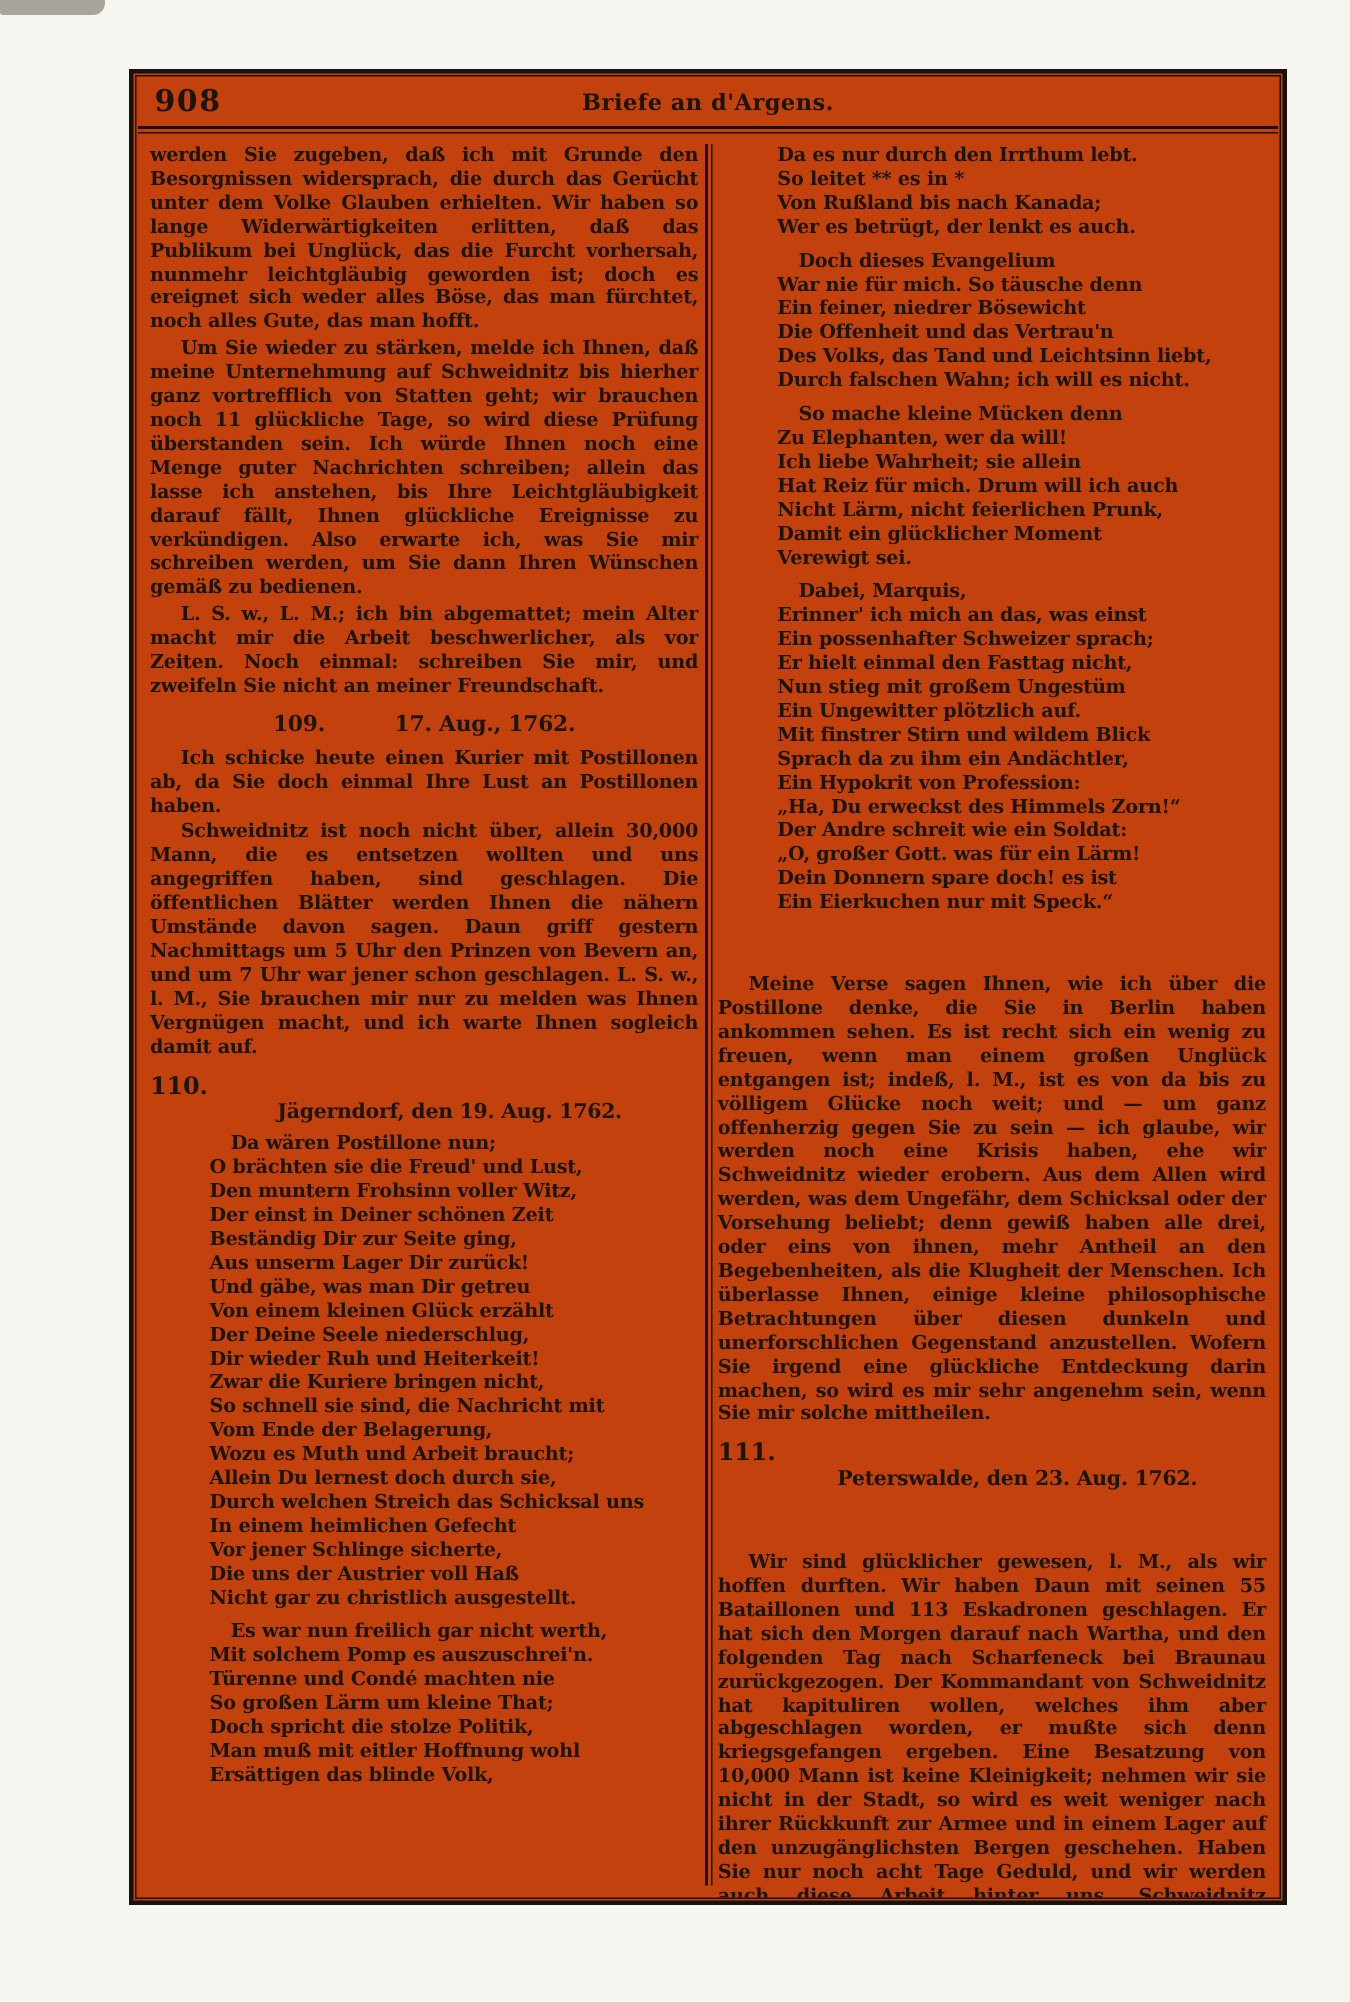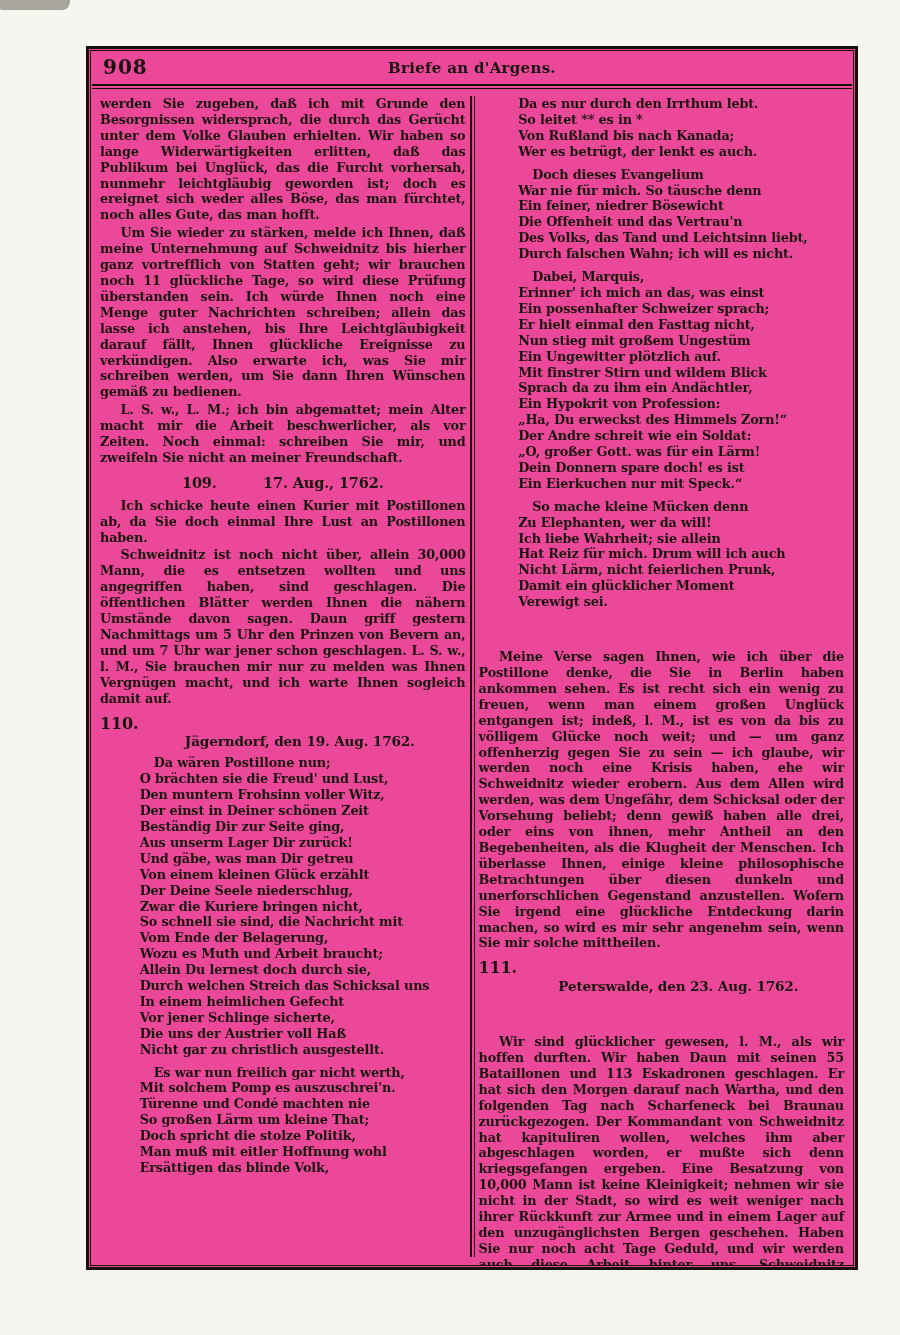--- a/index.html
+++ b/index.html
@@ -32,21 +32,21 @@
     width: 4px; height: 7px;
     background: #2a241c;
     border-radius: 1px;
   }
   .frame {
     position: absolute;
     left: 86px; top: 46px;
     width: 772px; height: 1224px;
     border: 3px solid #17120c;
     box-sizing: border-box;
-    background: #ec4899;
+    background: #c2410c;
   }
   .frame-inner {
     position: absolute;
     inset: 1px;
     border: 1px solid #17120c;
     box-sizing: border-box;
     overflow: hidden;
   }
   .header {
     position: relative;
@@ -170,20 +170,21 @@
           <div class="stanza">
               <p>Da wären Postillone nun;</p>
               <p>O brächten sie die Freud' und Lust,</p>
               <p>Den muntern Frohsinn voller Witz,</p>
               <p>Der einst in Deiner schönen Zeit</p>
               <p>Beständig Dir zur Seite ging,</p>
               <p>Aus unserm Lager Dir zurück!</p>
               <p>Und gäbe, was man Dir getreu</p>
               <p>Von einem kleinen Glück erzählt</p>
               <p>Der Deine Seele niederschlug,</p>
+              <p>Dir wieder Ruh und Heiterkeit!</p>
               <p>Zwar die Kuriere bringen nicht,</p>
               <p>So schnell sie sind, die Nachricht mit</p>
               <p>Vom Ende der Belagerung,</p>
               <p>Wozu es Muth und Arbeit braucht;</p>
               <p>Allein Du lernest doch durch sie,</p>
               <p>Durch welchen Streich das Schicksal uns</p>
               <p>In einem heimlichen Gefecht</p>
               <p>Vor jener Schlinge sicherte,</p>
               <p>Die uns der Austrier voll Haß</p>
               <p>Nicht gar zu christlich ausgestellt.</p>
@@ -208,46 +209,46 @@
               <p>Von Rußland bis nach Kanada;</p>
               <p>Wer es betrügt, der lenkt es auch.</p>
             </div>
           <div class="stanza">
               <p>Doch dieses Evangelium</p>
               <p>War nie für mich. So täusche denn</p>
               <p>Ein feiner, niedrer Bösewicht</p>
               <p>Die Offenheit und das Vertrau'n</p>
               <p>Des Volks, das Tand und Leichtsinn liebt,</p>
               <p>Durch falschen Wahn; ich will es nicht.</p>
+            </div>
+          <div class="stanza">
+              <p>So mache kleine Mücken denn</p>
+              <p>Zu Elephanten, wer da will!</p>
+              <p>Ich liebe Wahrheit; sie allein</p>
+              <p>Hat Reiz für mich. Drum will ich auch</p>
+              <p>Nicht Lärm, nicht feierlichen Prunk,</p>
+              <p>Damit ein glücklicher Moment</p>
+              <p>Verewigt sei.</p>
             </div>
           <div class="stanza">
               <p>Dabei, Marquis,</p>
               <p>Erinner' ich mich an das, was einst</p>
               <p>Ein possenhafter Schweizer sprach;</p>
               <p>Er hielt einmal den Fasttag nicht,</p>
               <p>Nun stieg mit großem Ungestüm</p>
               <p>Ein Ungewitter plötzlich auf.</p>
               <p>Mit finstrer Stirn und wildem Blick</p>
               <p>Sprach da zu ihm ein Andächtler,</p>
               <p>Ein Hypokrit von Profession:</p>
               <p>„Ha, Du erweckst des Himmels Zorn!“</p>
               <p>Der Andre schreit wie ein Soldat:</p>
               <p>„O, großer Gott. was für ein Lärm!</p>
               <p>Dein Donnern spare doch! es ist</p>
               <p>Ein Eierkuchen nur mit Speck.“</p>
             </div>
-          <div class="stanza">
-              <p>So mache kleine Mücken denn</p>
-              <p>Zu Elephanten, wer da will!</p>
-              <p>Ich liebe Wahrheit; sie allein</p>
-              <p>Hat Reiz für mich. Drum will ich auch</p>
-              <p>Nicht Lärm, nicht feierlichen Prunk,</p>
-              <p>Damit ein glücklicher Moment</p>
-              <p>Verewigt sei.</p>
-            </div>
 
           <p class="single-para">Meine Verse sagen Ihnen, wie ich über die Postillone denke, die Sie in Berlin haben ankommen sehen. Es ist recht sich ein wenig zu freuen, wenn man einem großen Unglück entgangen ist; indeß, l. M., ist es von da bis zu völligem Glücke noch weit; und — um ganz offenherzig gegen Sie zu sein — ich glaube, wir werden noch eine Krisis haben, ehe wir Schweidnitz wieder erobern. Aus dem Allen wird werden, was dem Ungefähr, dem Schicksal oder der Vorsehung beliebt; denn gewiß haben alle drei, oder eins von ihnen, mehr Antheil an den Begebenheiten, als die Klugheit der Menschen. Ich überlasse Ihnen, einige kleine philosophische Betrachtungen über diesen dunkeln und unerforschlichen Gegenstand anzustellen. Wofern Sie irgend eine glückliche Entdeckung darin machen, so wird es mir sehr angenehm sein, wenn Sie mir solche mittheilen.</p>
 
           <div class="letter-num">111.</div>
           <div class="dateline">Peterswalde, den 23. Aug. 1762.</div>
           <p class="single-para">Wir sind glücklicher gewesen, l. M., als wir hoffen durften. Wir haben Daun mit seinen 55 Bataillonen und 113 Eskadronen geschlagen. Er hat sich den Morgen darauf nach Wartha, und den folgenden Tag nach Scharfeneck bei Braunau zurückgezogen. Der Kommandant von Schweidnitz hat kapituliren wollen, welches ihm aber abgeschlagen worden, er mußte sich denn kriegsgefangen ergeben. Eine Besatzung von 10,000 Mann ist keine Kleinigkeit; nehmen wir sie nicht in der Stadt, so wird es weit weniger nach ihrer Rückkunft zur Armee und in einem Lager auf den unzugänglichsten Bergen geschehen. Haben Sie nur noch acht Tage Geduld, und wir werden auch diese Arbeit hinter uns, Schweidnitz genommen, die Besatzung zu Gefangenen gemacht und die Postillone wieder in Trab gesetzt haben. Sie sprechen von Frieden zwi-</p>
         </div>
 
       </div>
     </div>

